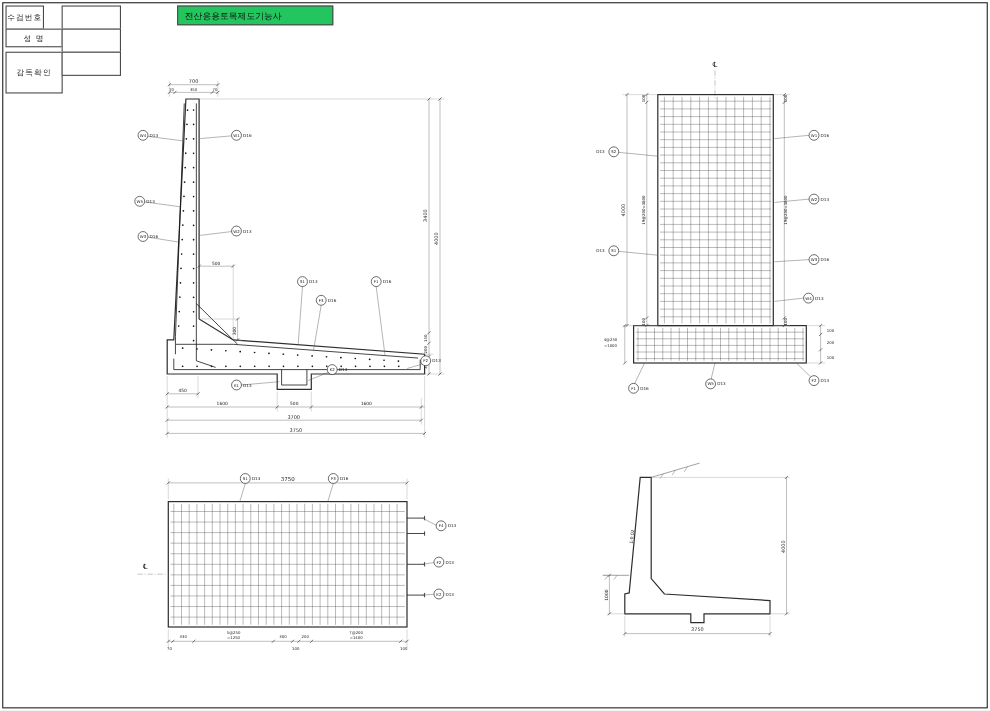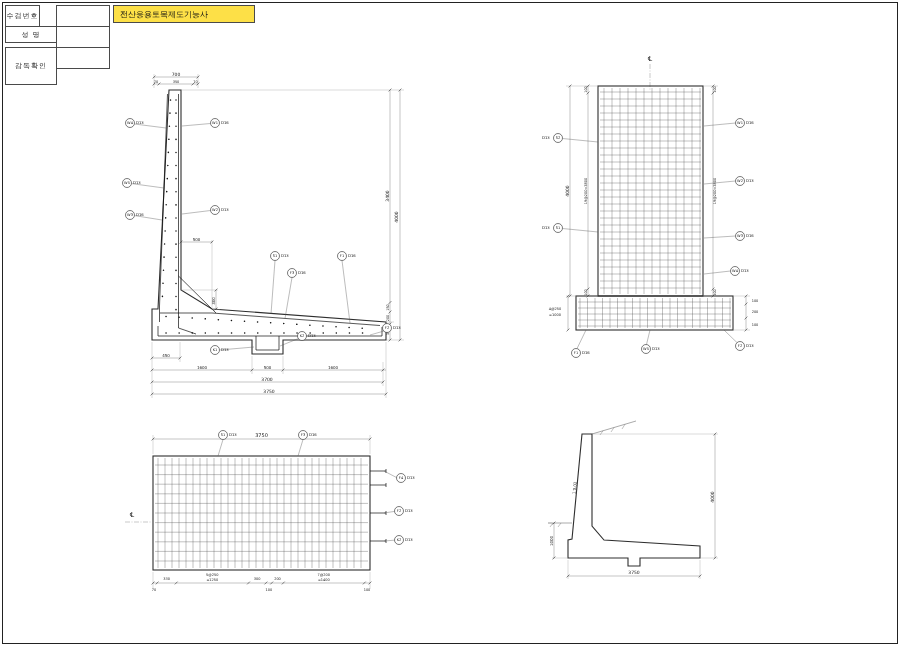--- a/index.html
+++ b/index.html
@@ -5,21 +5,21 @@
   html,body{margin:0;padding:0;background:#e8e8e8;}
   .page{position:relative;width:900px;height:646px;background:#ffffff;
         font-family:"DejaVu Sans","Liberation Sans",sans-serif;overflow:hidden;}
   .frame{position:absolute;left:2px;top:2px;right:2px;bottom:2px;border:1.3px solid #222;}
   
   .cell{position:absolute;border:1px solid #4a4a4a;box-sizing:border-box;
         font-size:7px;color:#222;display:flex;align-items:center;justify-content:center;
         letter-spacing:1px;background:#fff;}
   .dtitle{position:absolute;border:1px solid #4a4a4a;box-sizing:border-box;
         font-size:8px;color:#111;display:flex;align-items:center;justify-content:flex-start;
-        padding-left:6px;background:#fde047;}
+        padding-left:6px;background:#22c55e;margin-left:48px;}
   
   svg{position:absolute;overflow:visible;}
   .out{fill:none;stroke:#2e2e2e;stroke-width:1.1;stroke-linejoin:miter;}
   .thin{fill:none;stroke:#555;stroke-width:.5;}
   .bar{fill:none;stroke:#101010;stroke-width:.7;}
   .grid line,.grid{stroke:#4a4a4a;stroke-width:.35;}
   .diml{stroke:#6b6b6b;stroke-width:.4;fill:none;}
   .ext{stroke:#9a9a9a;stroke-width:.35;}
   .tick{stroke:#333;stroke-width:.6;}
   .cl{stroke:#888;stroke-width:.45;stroke-dasharray:5 1.5 1 1.5;fill:none;}

